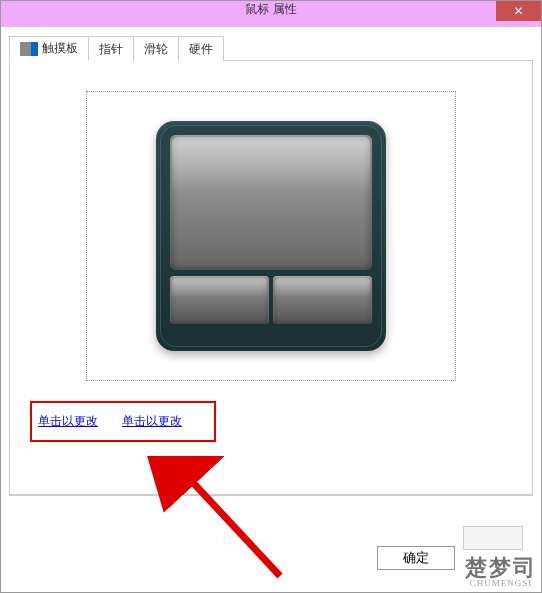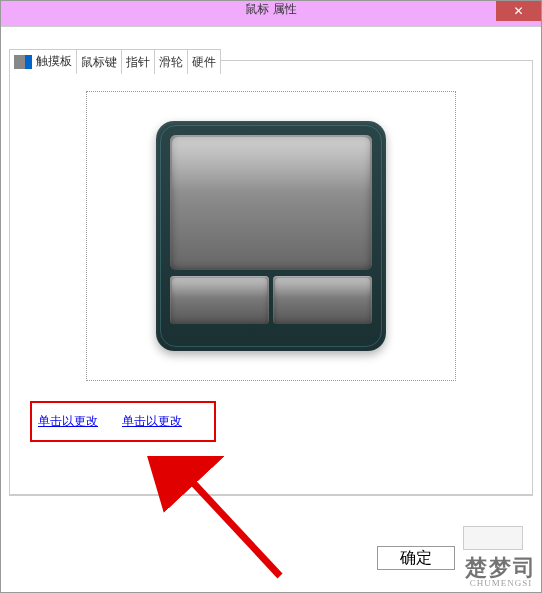--- a/index.html
+++ b/index.html
@@ -3,61 +3,58 @@
 <meta charset="utf-8">
 <style>
 * { box-sizing: border-box; margin: 0; padding: 0; }
 body { font-family: "Microsoft YaHei", sans-serif; font-size: 12px; background: #fff; }
 .window { width: 542px; height: 593px; border: 1px solid #999; background: #fff; position: relative; }
 .titlebar { height: 26px; background: #f0abfc; border-bottom: 1px solid #ccc; display: flex; align-items: flex-start; position: relative; }
 .title { flex: 1; text-align: center; font-size: 12px; color: #333; }
 .close-btn { width: 45px; height: 20px; background: #c75050; color: #fff; display: flex; align-items: center; justify-content: center; font-size: 12px; position: absolute; right: 0; top: 0; cursor: pointer; }
 .content { padding: 8px; height: calc(100% - 30px); display: flex; flex-direction: column; }
 .tabs { display: flex; border-bottom: 1px solid #ccc; height: 26px; }
-.tab { padding: 4px 4px; font-size: 12px; color: #333; border: 1px solid #ccc; border-bottom: none; margin-right: -1px; background: #fff; cursor: pointer; display: flex; align-items: center; position: relative; top: 14px; }
+.tab { padding: 4px 10px; font-size: 12px; color: #333; border: 1px solid #ccc; border-bottom: none; margin-right: -1px; background: #fff; cursor: pointer; display: flex; align-items: center; position: relative; top: 1px; }
 .tab.active { background: #fff; border-bottom: 1px solid #fff; z-index: 2; }
 .tab-icon { width: 18px; height: 14px; margin-right: 4px; background: linear-gradient(to right, #888 0%, #888 60%, #06c 60%, #06c 100%); }
 .tab-panel { flex: 1; border: 1px solid #ccc; border-top: none; padding: 20px; position: relative; }
 .image-frame { width: 370px; height: 290px; margin: 10px auto 20px; border: 1px dotted #999; display: flex; align-items: center; justify-content: center; }
 .touchpad { width: 230px; height: 230px; border-radius: 18px; background: linear-gradient(to bottom, #2a4548 0%, #1a3033 100%); padding: 14px; position: relative; box-shadow: inset 0 2px 4px rgba(255,255,255,0.1), 0 4px 10px rgba(0,0,0,0.3); }
 .touchpad::before { content: ""; position: absolute; top: 4px; left: 4px; right: 4px; bottom: 4px; border-radius: 16px; border: 1px solid rgba(100,180,190,0.3); pointer-events: none; }
 .pad-surface { width: 100%; height: 135px; background: linear-gradient(to bottom, #b8b8b8 0%, #888 50%, #666 100%); border-radius: 6px; box-shadow: inset 0 0 8px rgba(0,0,0,0.5), inset 0 1px 2px rgba(255,255,255,0.4); position: relative; }
 .pad-surface::before { content: ""; position: absolute; top: 2px; left: 2px; right: 2px; height: 40%; background: linear-gradient(to bottom, rgba(255,255,255,0.35), transparent); border-radius: 6px 6px 0 0; }
 .pad-buttons { display: flex; gap: 4px; margin-top: 6px; height: 48px; }
 .pad-btn { flex: 1; background: linear-gradient(to bottom, #aaa 0%, #777 50%, #555 100%); border-radius: 4px; box-shadow: inset 0 1px 2px rgba(255,255,255,0.4), inset 0 0 6px rgba(0,0,0,0.4); position: relative; }
 .pad-btn::before { content: ""; position: absolute; top: 2px; left: 2px; right: 2px; height: 40%; background: linear-gradient(to bottom, rgba(255,255,255,0.3), transparent); border-radius: 4px 4px 0 0; }
 .link-box { border: 2px solid #e00000; padding: 10px 6px; width: 186px; margin-top: 12px; }
 .link-text { color: #0000ee; text-decoration: underline; font-size: 12px; cursor: pointer; }
 .link-text .gap { background: #fff; color: transparent; text-decoration: none; display: inline-block; width: 24px; }
 .arrow-svg { position: absolute; left: 130px; top: 395px; pointer-events: none; }
 .button-row { border-top: 1px solid #ccc; padding: 10px; display: flex; justify-content: flex-end; gap: 8px; align-items: center; }
-.btn { width: 78px; height: 24px; border: 1px solid #999; background: #fff; font-size: 16px; cursor: pointer; margin-top: 40px; }
+.btn { width: 78px; height: 24px; border: 1px solid #999; background: #fff; font-size: 13px; cursor: pointer; margin-top: 40px; }
 .watermark { position: absolute; right: 4px; bottom: 4px; font-family: Arial; color: rgba(0,0,0,0.55); text-align: center; line-height: 1; pointer-events: none; margin-left: 28px; }
 .wm-cn { font-size: 22px; font-weight: bold; letter-spacing: 2px; }
 .wm-en { font-size: 9px; letter-spacing: 1px; color: rgba(0,0,0,0.4); font-family: Liberation Serif, serif; }
 </style>
 </head>
 <body>
 
 <div class="window">
   <div class="titlebar">
     <div class="title">鼠标 属性</div>
     <div class="close-btn">
         <span>✕</span>
       </div>
   </div>
   <div class="content">
     <div class="tabs">
       <div class="tab active">
         <span class="tab-icon"></span>
         <span>触摸板</span>
       </div>
-      <div class="tab">
-          <span>鼠标键</span>
-        </div>
       <div class="tab">
           <span>指针</span>
         </div>
       <div class="tab">
           <span>滑轮</span>
         </div>
       <div class="tab">
           <span>硬件</span>
         </div>
     </div>

